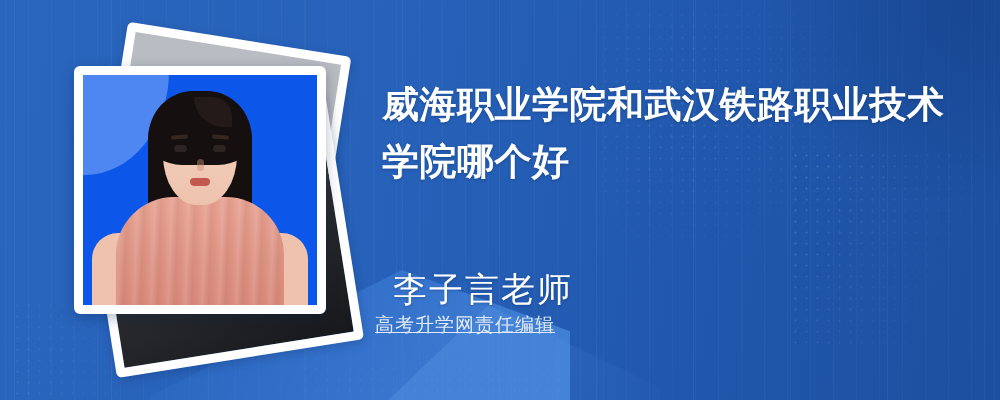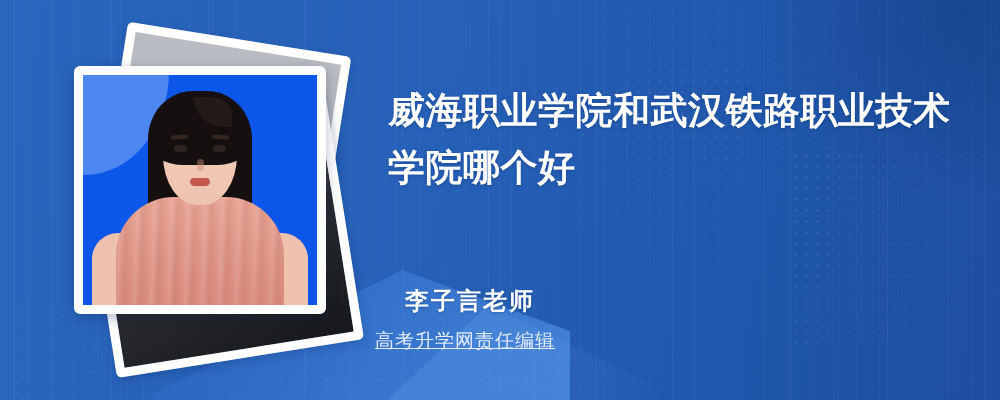--- a/index.html
+++ b/index.html
@@ -325,40 +325,40 @@
     top: 0;
     width: 600px;
     height: 400px;
   }
 
   .title {
     position: absolute;
     top: 72px;
     left: 3px;
     width: 590px;
-    margin: 10px;
+    margin: 4px;
     font-size: 37px;
     line-height: 57px;
     font-weight: bold;
     color: #ffffff;
     letter-spacing: 0.5px;
     text-shadow: 0 1px 3px rgba(8,30,70,0.30);
   }
 
   .byline {
     position: absolute;
     left: 18px;
     top: 273px;
     width: 560px;
   }
   .byline-name {
-    margin: 12px;
-    font-size: 24px;
+    margin: 0;
+    font-size: 34px;
     line-height: 32px;
-    font-weight: bold;
+    font-weight: normal;
     color: #ffffff;
     letter-spacing: 2px;
     text-shadow: 0 1px 3px rgba(8,30,70,0.30);
   }
   .byline-role {
     margin: 8px 0 0 -18px;
     font-size: 19px;
     line-height: 24px;
     font-weight: normal;
     color: #e2eaf7;

